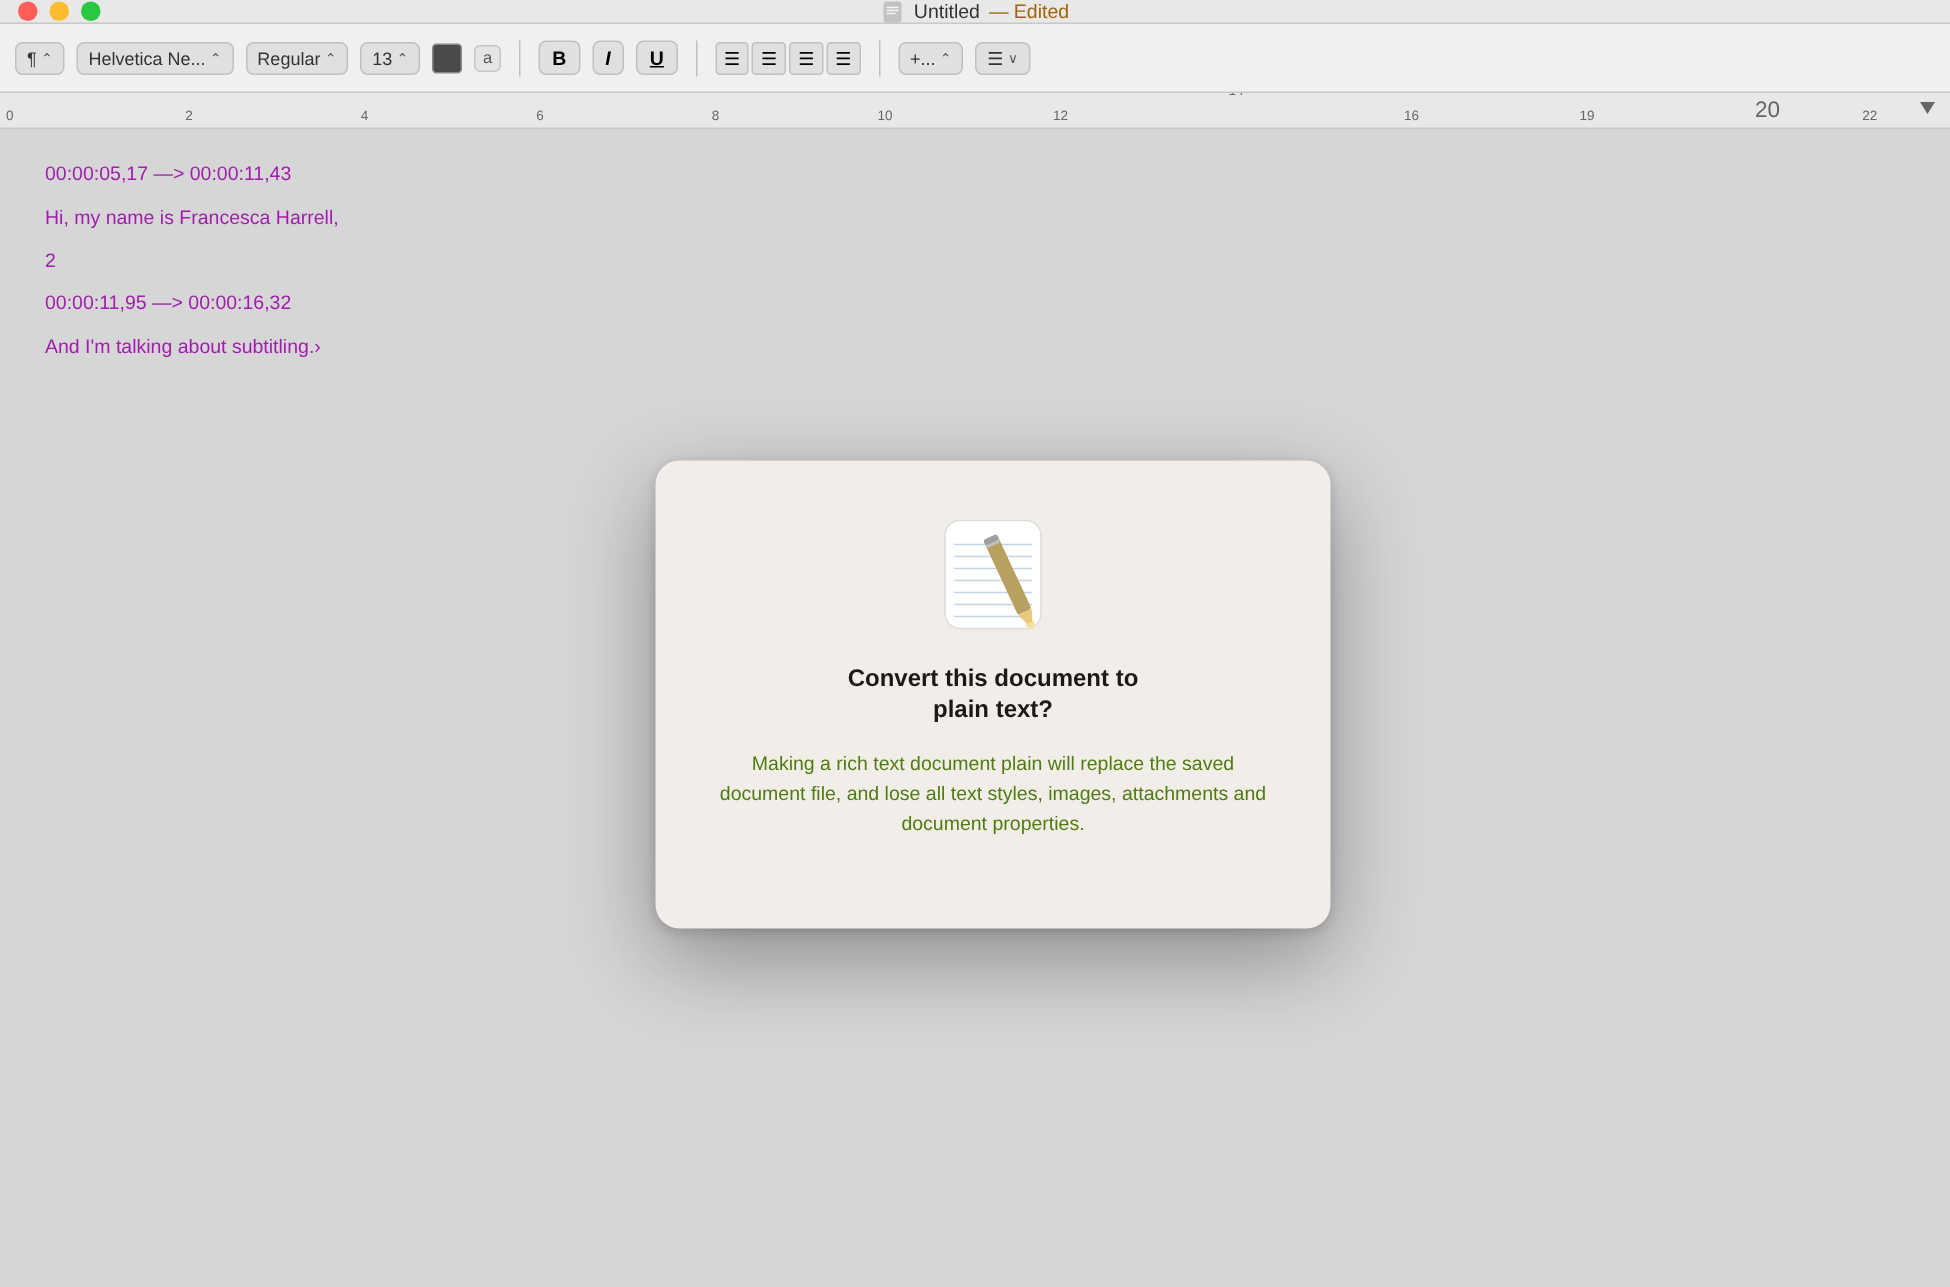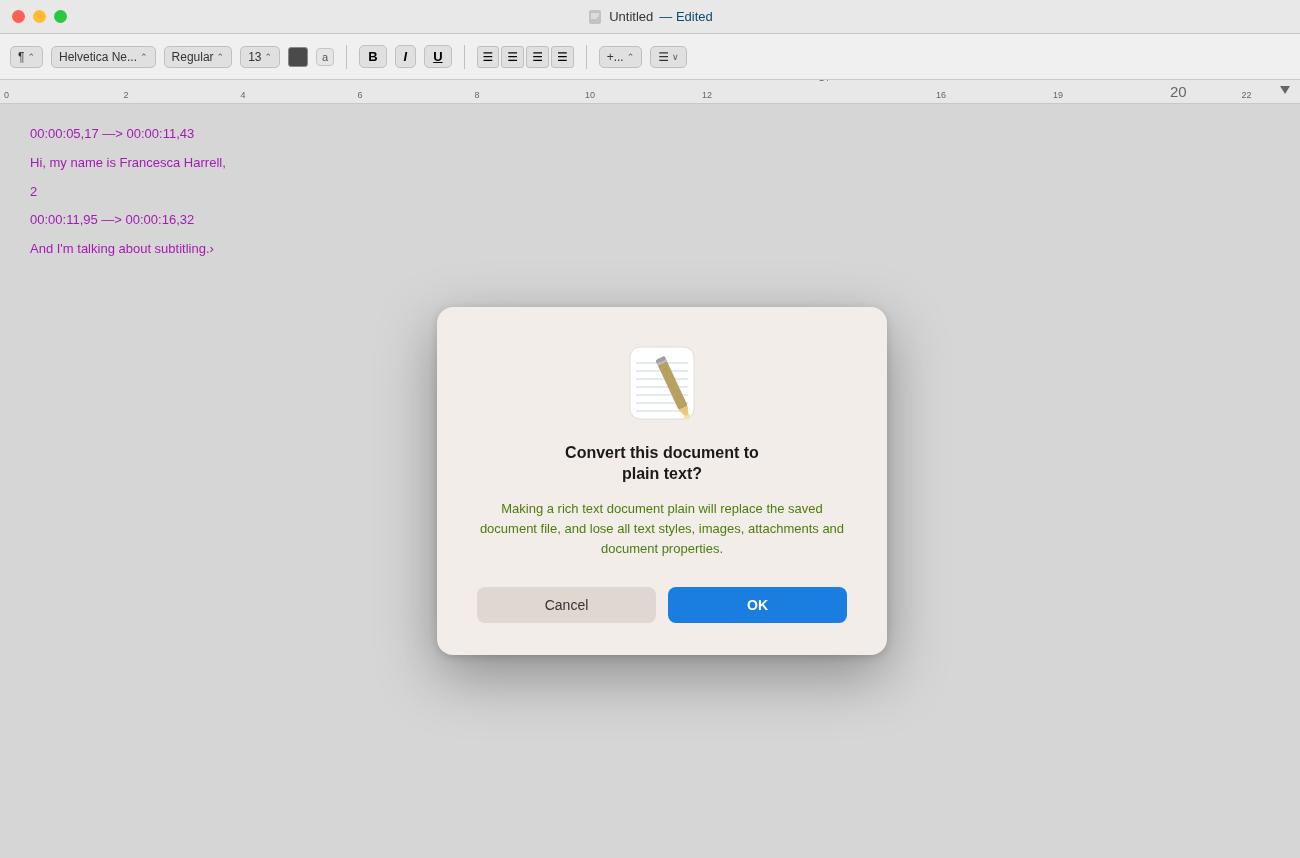--- a/index.html
+++ b/index.html
@@ -9,21 +9,21 @@
       height: 858px;
       overflow: hidden;
       font-family: -apple-system, "Helvetica Neue", Arial, sans-serif;
       background: #d6d6d6;
       position: relative;
     }
 
     
     .titlebar {
       width: 100%;
-      height: 34px;
+      height: 16px;
       background: #e8e8e8;
       display: flex;
       align-items: center;
       justify-content: center;
       position: relative;
       border-bottom: 1px solid #c8c8c8;
     }
 
     .traffic-lights {
       position: absolute;
@@ -52,21 +52,21 @@
       gap: 6px;
     }
 
     .titlebar-icon {
       width: 16px;
       height: 16px;
       opacity: 0.6;
     }
 
     .titlebar-edited {
-      color: #0c4a6e;
+      color: #a16207;
       font-size: 13px;
     }
 
     
     .toolbar {
       width: 100%;
       height: 46px;
       background: #f0f0f0;
       border-bottom: 1px solid #c8c8c8;
       display: flex;
@@ -393,19 +393,15 @@
           </g>
         </svg>
       </div>
 
       <div class="modal-title">
         Convert this document to<br>plain text?
       </div>
 
       <div class="modal-body">Making a rich text document plain will replace the saved document file, and lose all text styles, images, attachments and document properties.</div>
 
-      <div class="modal-buttons">
-        <button class="btn-cancel">Cancel</button>
-        <button class="btn-ok">OK</button>
-      </div>
     </div>
   </div>
 </div>
 
 </body></html>

